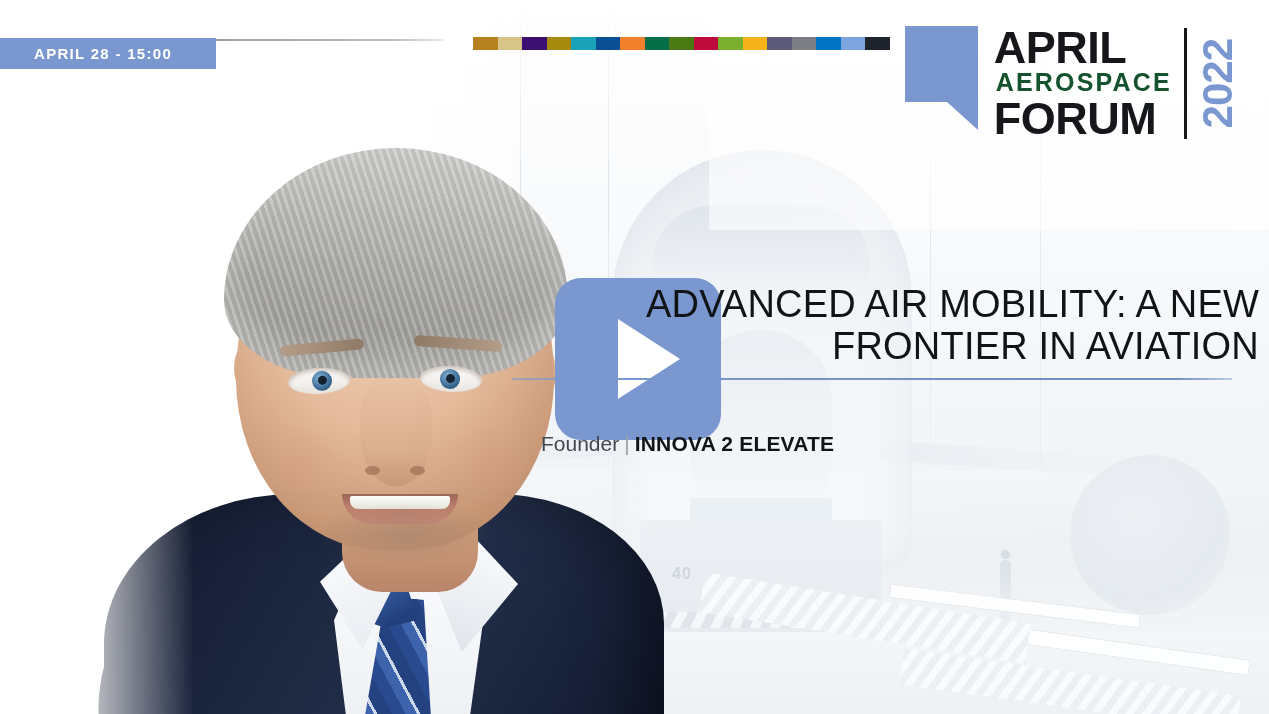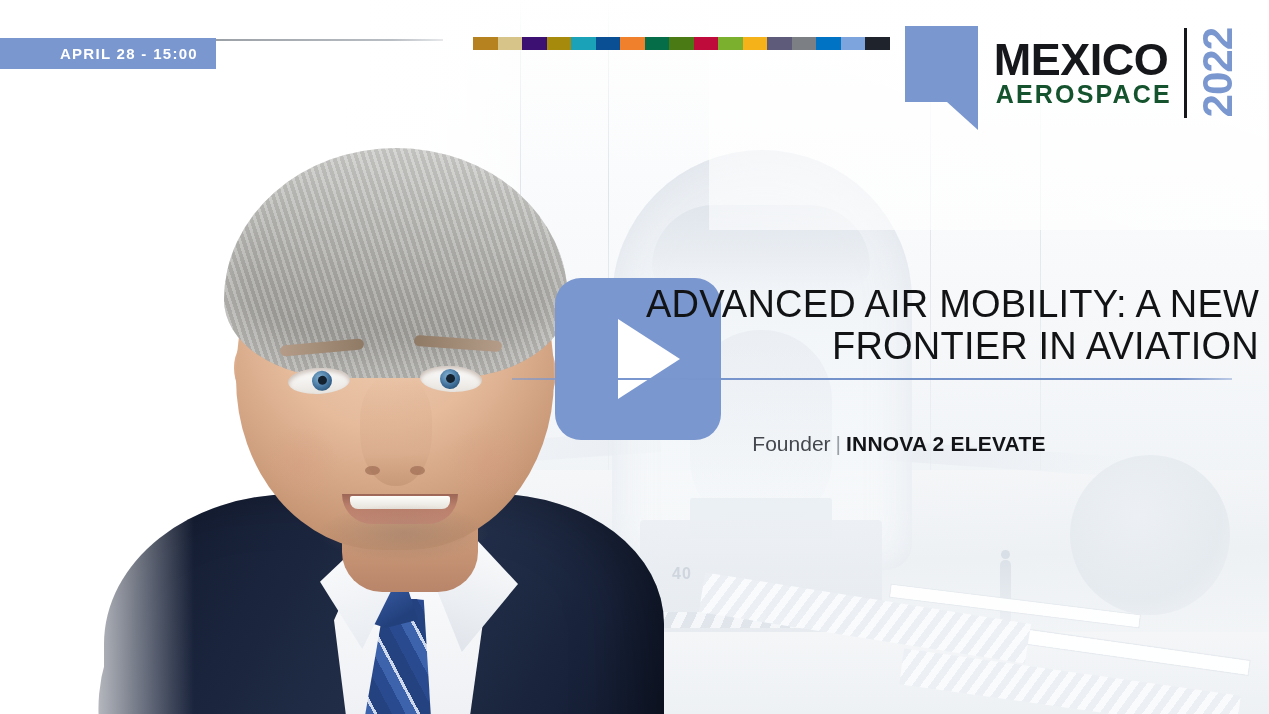--- a/index.html
+++ b/index.html
@@ -117,21 +117,21 @@
   .bg-leftwash{
     position:absolute;left:0;top:0;width:520px;height:714px;
     background:linear-gradient(90deg,#ffffff 0%,#ffffff 62%,rgba(255,255,255,.82) 88%,rgba(255,255,255,.35) 100%);
   }
 
   
   .date-badge{
     position:absolute;left:0;top:38px;
     height:31px;min-width:216px;
     background:#7a97cf;
-    display:flex;align-items:center;justify-content:flex-end;
+    display:flex;align-items:center;justify-content:flex-start;
     color:#ffffff;font-size:15px;font-weight:700;letter-spacing:1.3px;
     padding:0 18px 0 34px;box-sizing:border-box;
     z-index:14;
   }
   .top-rule{
     position:absolute;left:213px;top:39px;width:230px;height:2px;
     background:linear-gradient(90deg,#9aa0a6,#b9bec4 78%,#e6e8ea 100%);
     z-index:13;
   }
 
@@ -368,21 +368,21 @@
   .divider{
     position:absolute;left:512px;top:378px;width:720px;height:2px;
     background:linear-gradient(90deg,rgba(122,151,207,.55),#7a97cf 14%,#6f8dc6 92%,rgba(122,151,207,.45));
   }
   .speaker-name{
     position:absolute;right:38px;top:388px;width:700px;text-align:right;
     font-size:35px;font-weight:400;color:#7a97cf;letter-spacing:.8px;
     text-transform:uppercase;
   }
   .speaker-role{
-    position:absolute;right:48px;top:430px;width:700px;text-align:center;
+    position:absolute;right:56px;top:430px;width:700px;text-align:left;
     font-size:21px;color:#3b3f45;line-height:1.35;
   }
   .speaker-role .role-txt{font-weight:400;color:#44484e;}
   .speaker-role .sep{color:#9aa0a8;padding:0 5px;font-weight:300;}
   .speaker-role .org{font-weight:700;color:#121417;letter-spacing:.2px;}
 </style>
 </head>
 <body>
 
 <div id="stage">
@@ -444,22 +444,23 @@
       <span style="background: rgb(126, 164, 221);"></span>
       <span style="background: rgb(31, 36, 44);"></span>
     </div>
 
   <div class="logo">
     <div class="logo-bubble">
       <div class="sq"></div>
         <div class="tail"></div>
     </div>
     <div class="logo-words">
-      <div class="logo-mexico">MEXICO</div>
+      <div class="logo-mexico">APRIL</div>
       <div class="logo-aero">AEROSPACE</div>
+      <div class="logo-forum">FORUM</div>
     </div>
     <div class="logo-divider"></div>
     <div class="logo-year">
       <span>2022</span>
     </div>
   </div>
 
   <div class="portrait">
     <div class="p-jacket-l"></div>
     <div class="p-jacket"></div>

